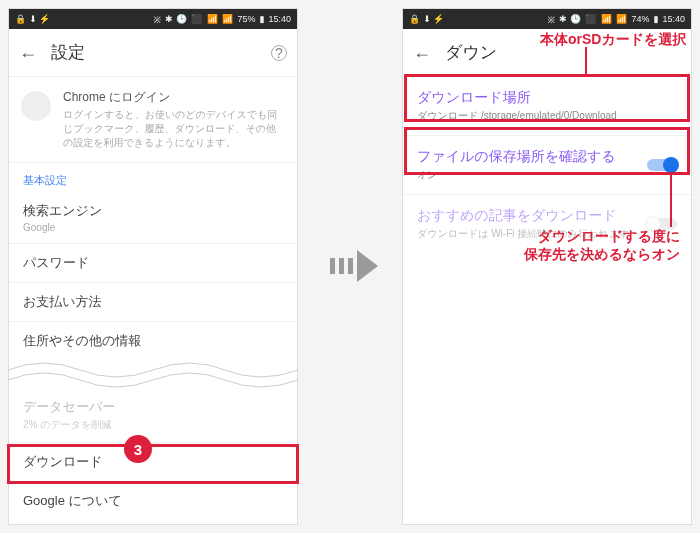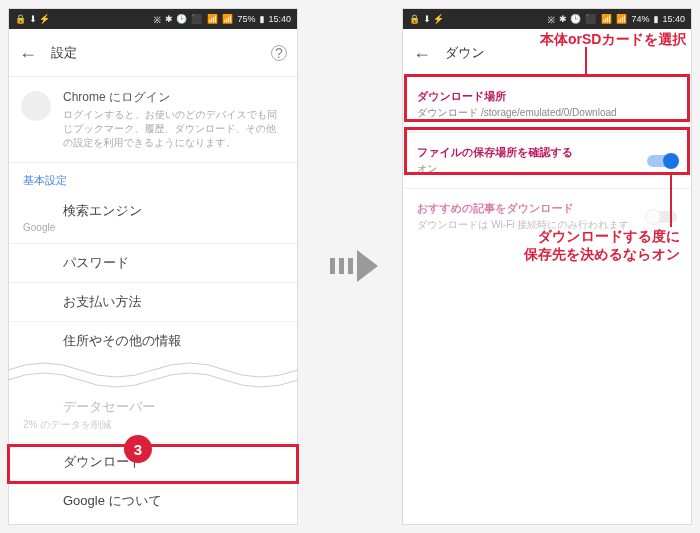--- a/index.html
+++ b/index.html
@@ -4,46 +4,46 @@
 <style>
   * { box-sizing: border-box; margin: 0; padding: 0; }
   body { font-family: -apple-system, "Helvetica Neue", Arial, sans-serif; background: #f4f4f4; width: 700px; height: 533px; position: relative; overflow: hidden; }
   .phone { position: absolute; width: 290px; background: #fff; border: 1px solid #ddd; top: 8px; bottom: 8px; }
   .phone.left { left: 8px; }
   .phone.right { left: 402px; }
   .statusbar { height: 20px; background: #2a2a2a; color: #eee; font-size: 9px; display: flex; align-items: center; justify-content: flex-end; padding: 0 6px; gap: 4px; }
   .statusbar .sb-left { margin-right: auto; display: flex; gap: 3px; }
   .appbar { height: 48px; display: flex; align-items: center; padding: 0 10px; gap: 14px; border-bottom: 1px solid #eee; }
   .appbar .back { color: #555; font-size: 18px; }
-  .appbar .title { color: #333; font-size: 13px; flex: 1; }
+  .appbar .title { color: #333; font-size: 17px; flex: 1; }
   .appbar .help { color: #888; font-size: 14px; border: 1px solid #aaa; border-radius: 50%; width: 16px; height: 16px; display: flex; align-items: center; justify-content: center; }
   .signin { padding: 12px 14px 12px 54px; position: relative; border-bottom: 1px solid #f0f0f0; }
   .signin .avatar { position: absolute; left: 12px; top: 14px; width: 30px; height: 30px; border-radius: 50%; background: #eee; }
   .signin .t1 { font-size: 12px; color: #555; margin-bottom: 2px; }
   .signin .t2 { font-size: 10px; color: #aaa; line-height: 1.4; }
   .section-label { font-size: 11px; color: #4285f4; padding: 10px 14px 4px; }
   .row { padding: 10px 14px; border-bottom: 1px solid #f0f0f0; }
-  .row .primary { font-size: 13px; color: #444; margin-left: 40px; }
+  .row .primary { font-size: 13px; color: #444; }
   .row .secondary { font-size: 10px; color: #aaa; margin-top: 2px; }
   .row.disabled .primary { color: #bbb; }
   .row.disabled .secondary { color: #ccc; }
   .wavy { position: relative; height: 28px; background: #fff; }
   .wavy svg { position: absolute; left: -1px; right: -1px; width: calc(100% + 2px); }
   .highlight { border: 3px solid #dc1f3a; position: absolute; pointer-events: none; }
   .badge { position: absolute; width: 28px; height: 28px; border-radius: 50%; background: #dc1f3a; color: #fff; font-size: 15px; font-weight: bold; display: flex; align-items: center; justify-content: center; }
   .arrow { position: absolute; left: 330px; top: 246px; color: #888; }
   .toggle { width: 30px; height: 12px; border-radius: 6px; position: relative; }
   .toggle .knob { width: 16px; height: 16px; border-radius: 50%; position: absolute; top: -2px; }
   .toggle.on { background: #a3c8f5; }
   .toggle.on .knob { background: #1a73e8; right: -2px; }
   .toggle.off { background: #ddd; }
   .toggle.off .knob { background: #fafafa; left: -2px; border: 1px solid #ddd; }
   .rrow { padding: 12px 14px; border-bottom: 1px solid #f0f0f0; display: flex; align-items: center; }
   .rrow .txt { flex: 1; }
-  .rrow .primary { font-size: 11px; color: #be185d; font-weight: 700; }
+  .rrow .primary { font-size: 14px; color: #8b5cf6; font-weight: 400; }
   .rrow .secondary { font-size: 10px; color: #888; margin-top: 2px; }
   .anno { position: absolute; color: #dc1f3a; font-size: 14px; font-weight: bold; line-height: 1.3; margin-left: 32px; }
   .anno-line { position: absolute; background: #dc1f3a; }
 </style>
 </head>
 <body>
 
 <div class="phone left">
   <div class="statusbar">
     <span class="sb-left">

